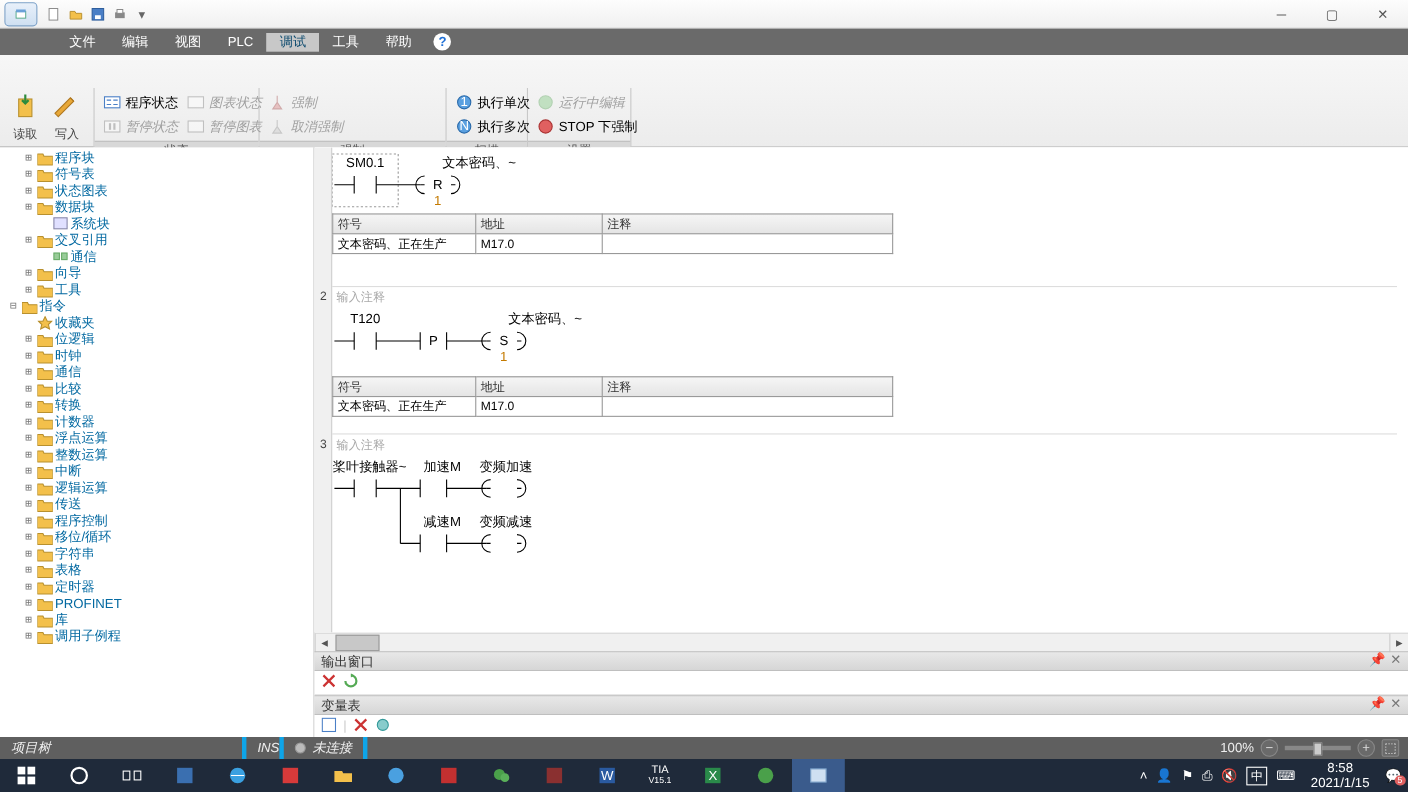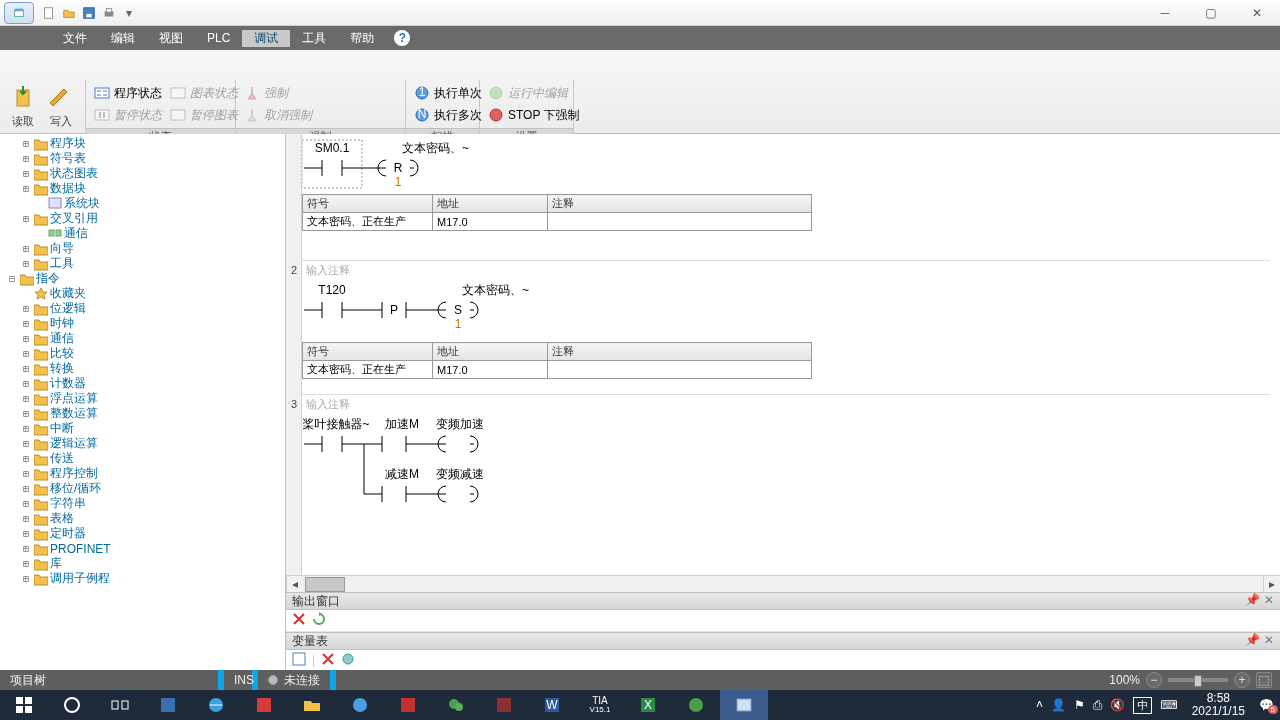--- a/index.html
+++ b/index.html
@@ -60,21 +60,21 @@
 
 
 .panel-hdr { height:18px; background:linear-gradient(#e8e8e8,#d6d6d6); border-top:1px solid #bfbfbf; border-bottom:1px solid #bfbfbf; display:flex; align-items:flex-start; padding:0 6px; color:#333; }
 .panel-hdr .pins { margin-left:auto; display:flex; gap:4px; color:#777; }
 .panel-body { background:#fff; }
 .out-tb { height:22px; display:flex; align-items:center; gap:6px; padding:0 6px; border-bottom:1px solid #e4e4e4;}
 .var-tb { height:20px; display:flex; align-items:center; gap:6px; padding:0 6px; }
 
 
 .statusbar { height:20px; background:#5f5f5f; color:#eee; display:flex; align-items:center; font-size:11px; }
-.statusbar .cell { padding:0 10px; border-right:6px solid #0ea5e9; height:100%; display:flex; align-items:center; gap:6px; }
+.statusbar .cell { padding:0 10px; border-right:4px solid #0ea5e9; height:100%; display:flex; align-items:center; gap:6px;font-style:italic; }
 .statusbar .dot { width:10px; height:10px; border-radius:50%; background:#bbb; border:1px solid #999; }
 .statusbar .zoom { margin-left:auto; display:flex; align-items:center; gap:6px; padding:0 8px; }
 .zbtn { width:16px; height:16px; border:1px solid #888; border-radius:50%; display:flex; align-items:center; justify-content:center; color:#ddd; background:#6a6a6a; }
 .zslider { width:60px; height:4px; background:#888; position:relative; }
 .zslider::after { content:""; position:absolute; left:50%; top:-3px; width:6px; height:10px; background:#ccc; border:1px solid #777; transform:translateX(-50%);}
 
 
 .taskbar { height:30px; background:#1f2a3a; display:flex; align-items:center; }
 .tbtn { width:48px; height:30px; display:flex; align-items:center; justify-content:center; color:#fff; }
 .tbtn.active { background:#3a5b8c; }

